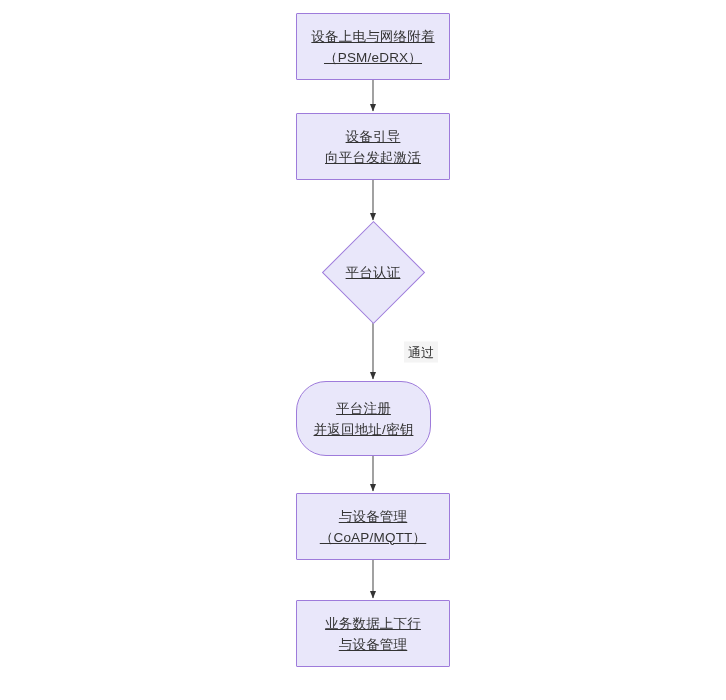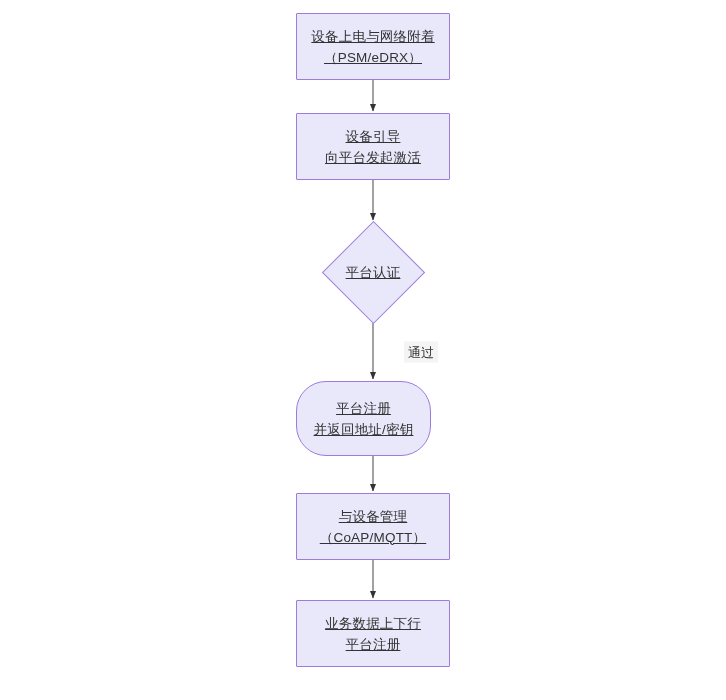--- a/index.html
+++ b/index.html
@@ -140,16 +140,16 @@
 并返回地址/密钥</span>
   </div>
 
   <div class="node node-process" style="left:296px; top:493px; width:154px; height:67px;">
     <span class="node-label">与设备管理
 （CoAP/MQTT）</span>
   </div>
 
   <div class="node node-process" style="left:296px; top:600px; width:154px; height:67px;">
     <span class="node-label">业务数据上下行
-平台注册</span>
+与设备管理</span>
   </div>
 
 </div>
 
 </body></html>

